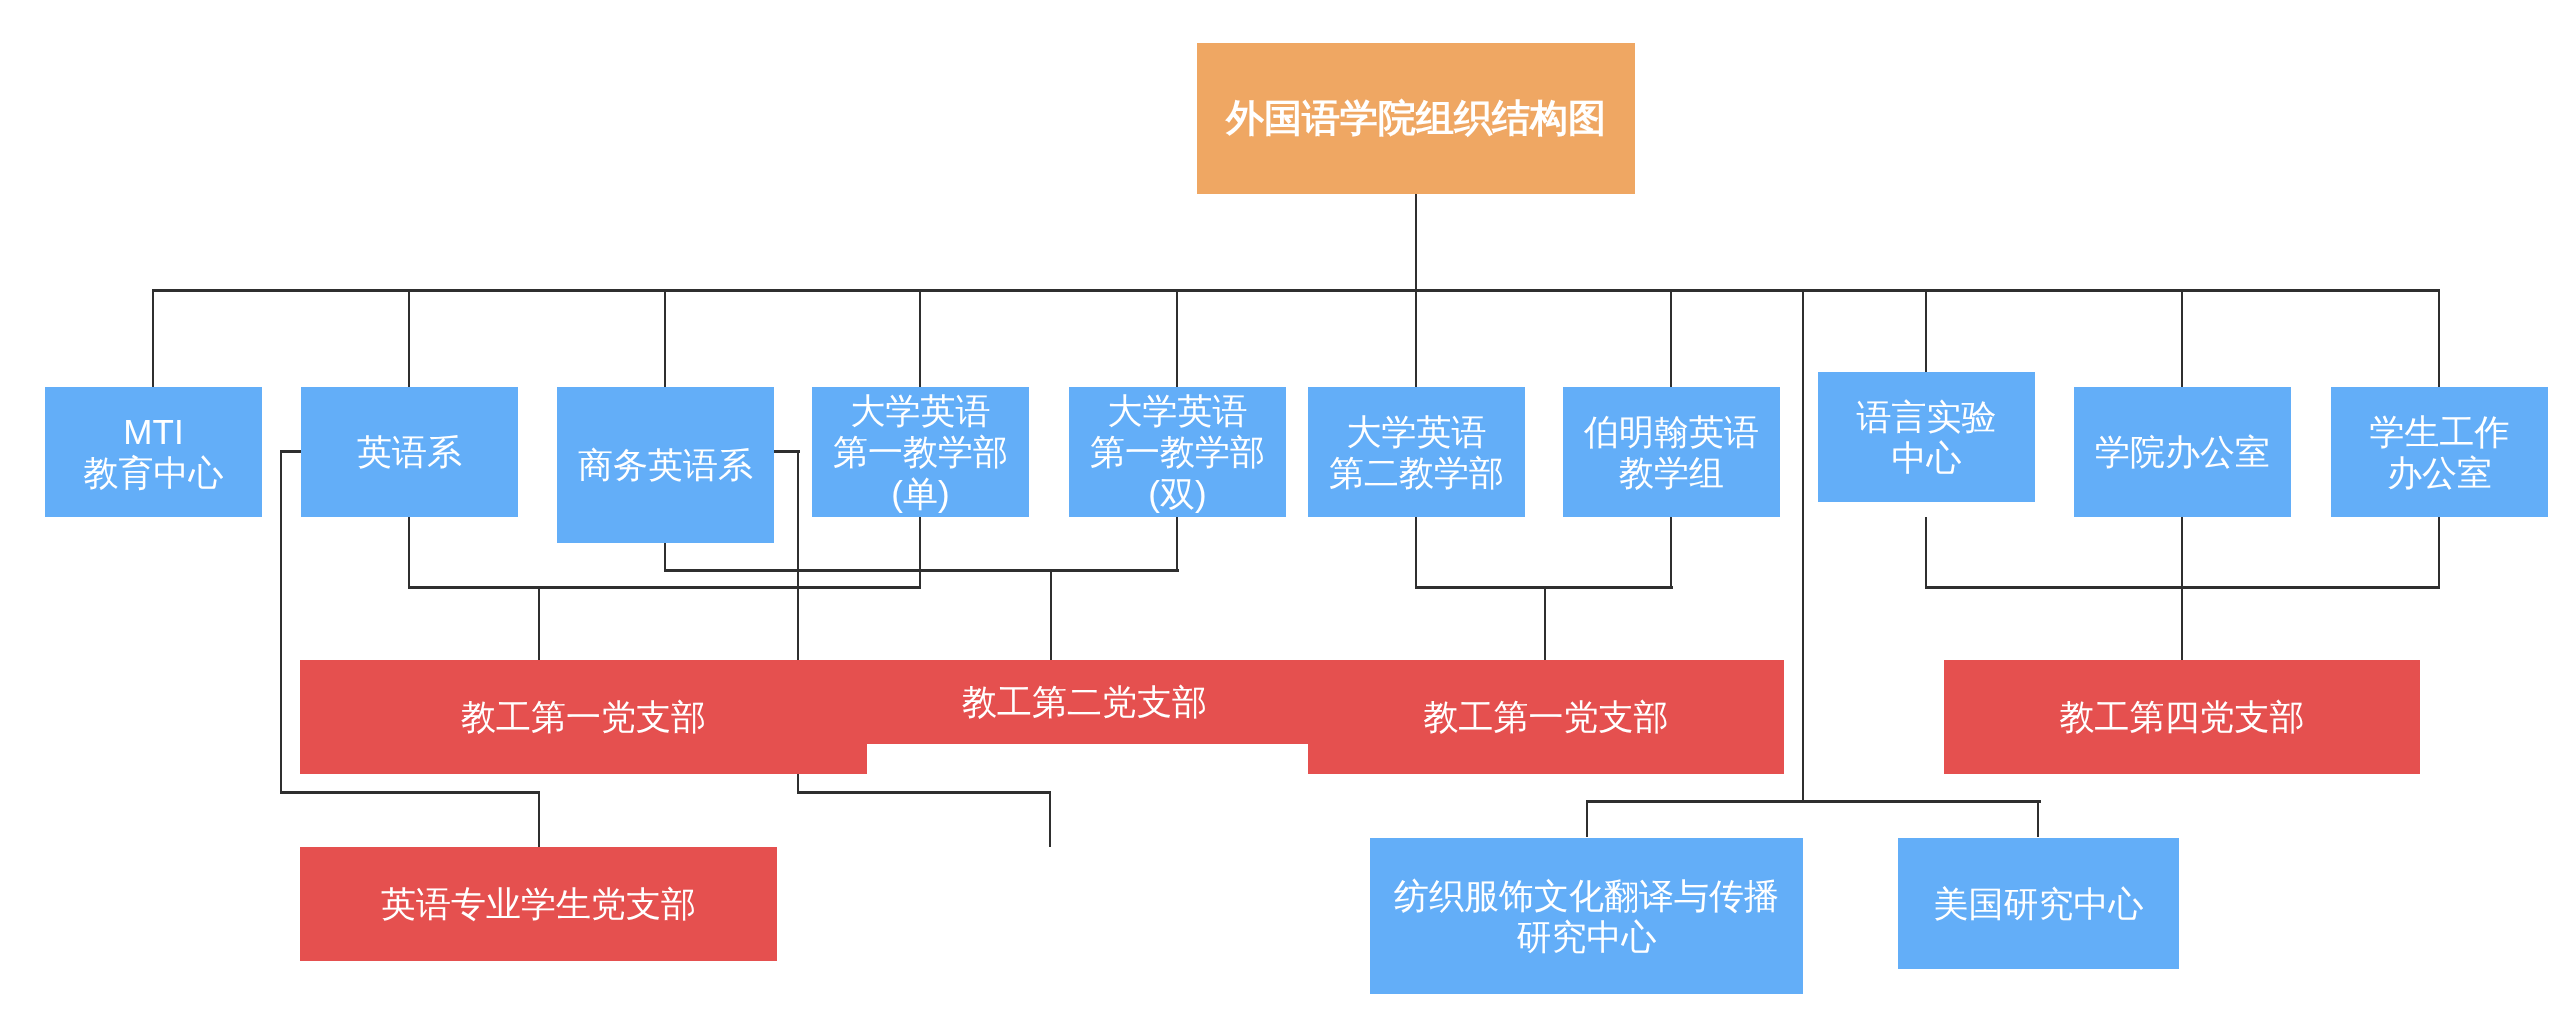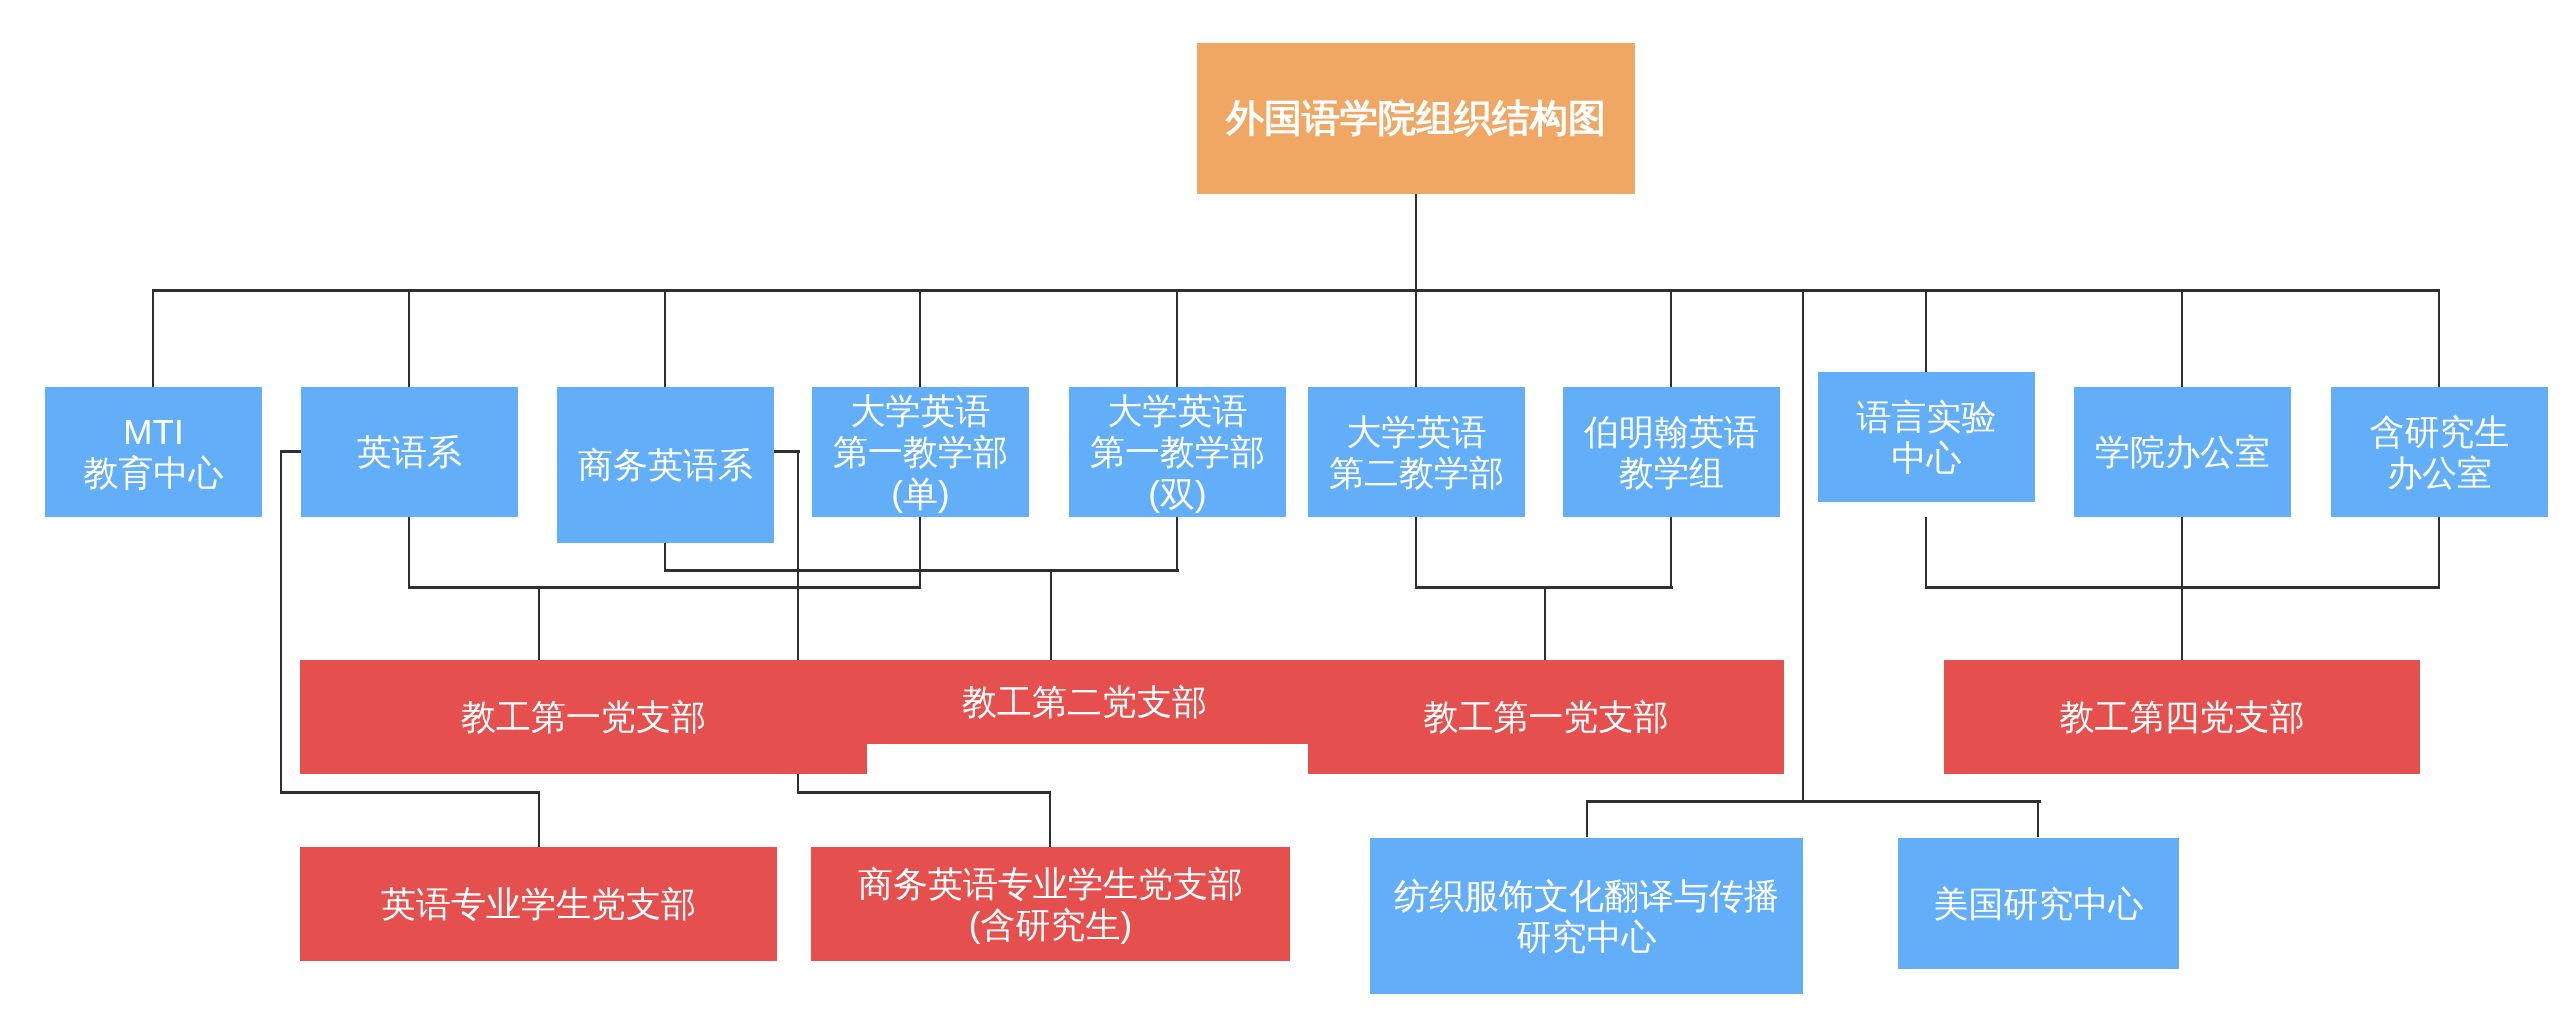--- a/index.html
+++ b/index.html
@@ -94,30 +94,28 @@
   <div class="node unit" style="left:1069px;top:387px;width:217px;height:130px">大学英语
 第一教学部
 (双)</div>
   <div class="node unit" style="left:1308px;top:387px;width:217px;height:130px">大学英语
 第二教学部</div>
   <div class="node unit" style="left:1563px;top:387px;width:217px;height:130px">伯明翰英语
 教学组</div>
   <div class="node unit" style="left:1818px;top:372px;width:217px;height:130px">语言实验
 中心</div>
   <div class="node unit" style="left:2074px;top:387px;width:217px;height:130px">学院办公室</div>
-  <div class="node unit" style="left:2331px;top:387px;width:217px;height:130px">含研究生
+  <div class="node unit" style="left:2331px;top:387px;width:217px;height:130px">学生工作
 办公室</div>
 
   <div class="node party" style="left:300px;top:660px;width:567px;height:114px">教工第一党支部</div>
   <div class="node party" style="left:848px;top:660px;width:473px;height:84px">教工第二党支部</div>
   <div class="node party" style="left:1308px;top:660px;width:476px;height:114px">教工第一党支部</div>
   <div class="node party" style="left:1944px;top:660px;width:476px;height:114px">教工第四党支部</div>
 
   <div class="node party" style="left:300px;top:847px;width:477px;height:114px">英语专业学生党支部</div>
-  <div class="node party" style="left:811px;top:847px;width:479px;height:114px">商务英语专业学生党支部
-(含研究生)</div>
 
   <div class="node unit" style="left:1370px;top:838px;width:433px;height:156px">纺织服饰文化翻译与传播
 研究中心</div>
   <div class="node unit" style="left:1898px;top:838px;width:281px;height:131px">美国研究中心</div>
 
 </div>
 
 
 </body></html>

